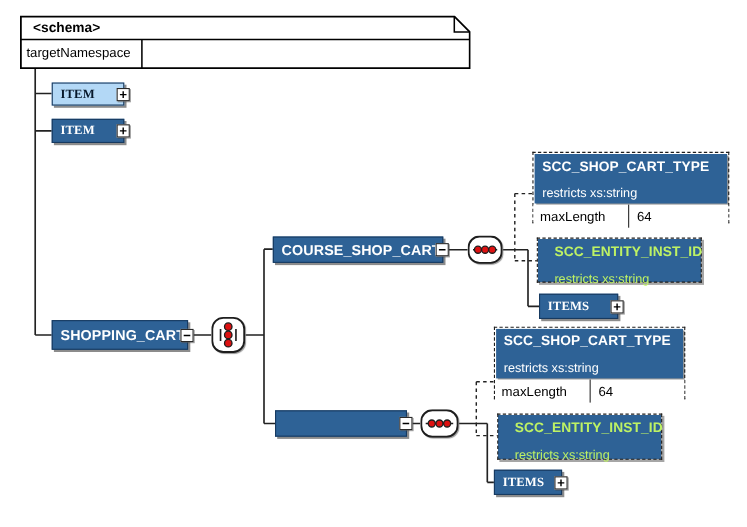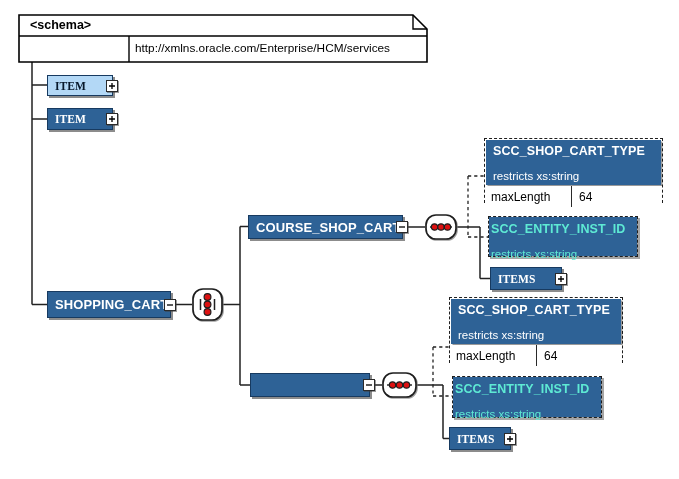--- a/index.html
+++ b/index.html
@@ -23,22 +23,22 @@
           box-shadow:1px 1px 0 rgba(60,60,60,.5);}
 
   
   .typebox{position:absolute;box-sizing:border-box;border:1.7px dashed #1e1e1e;
            background:#fff;background-clip:padding-box;}
   .typehead{margin:1px;background:var(--element-blue,#2e6296);color:#fff;
             padding:4px 0 3px 7px;box-shadow:1.5px 1.5px 0 rgba(0,0,0,.4);}
   .typetitle{font-weight:bold;font-size:12.5px;white-space:nowrap;letter-spacing:.1px;}
   .typesub{font-size:11.5px;margin-top:12px;white-space:nowrap;}
   .entitybox{position:absolute;box-sizing:border-box;border:1.7px dashed #1e1e1e;
-             background:var(--element-blue,#2e6296);background-clip:padding-box;color:#5eead4;
-             padding:5px 0 4px 2px;box-shadow:2px 2px 0 rgba(0,0,0,.35);}
+             background:var(--element-blue,#2e6296);background-clip:padding-box;color:#bef264;
+             padding:5px 0 4px 15px;box-shadow:2px 2px 0 rgba(0,0,0,.35);}
   .facetrow{display:flex;align-items:stretch;font-size:12px;color:#000000;height:21px;background:#fff;}
   .facetname{width:80px;padding-left:6px;border-right:1.3px solid #2a2a2a;display:flex;align-items:center;}
   .facetval{padding-left:7px;display:flex;align-items:center;text-align:right;}
 
   
   .schemabox{position:absolute;left:18px;top:14px;width:492px;height:49px;}
   .schemabox .txt{position:absolute;color:#000;white-space:nowrap;}
   .schema-title{left:12px;top:4px;font-weight:bold;font-size:12.5px;}
   .schema-cell1{left:6px;top:27px;font-size:12px;}
   .schema-cell2{left:117px;top:27px;font-size:11.8px;}
@@ -65,21 +65,21 @@
   </svg>
 
   <div class="schemabox">
     <svg width="410" height="49" viewBox="0 0 410 49">
       <path d="M1,1 H395 L409,15 V48 H1 Z" fill="#ffffff" stroke="#000" stroke-width="1.6"></path>
       <path d="M395,1 V15 H409" fill="none" stroke="#000" stroke-width="1.4"></path>
       <path d="M1,22 H409" stroke="#000" stroke-width="1.4"></path>
       <path d="M111,22 V48" stroke="#000" stroke-width="1.4"></path>
     </svg>
     <div class="txt schema-title">&lt;schema&gt;</div>
-    <div class="txt schema-cell2">http://xmlns.oracle.com/Enterprise/HCM/services</div>
+    <div class="txt schema-cell1">targetNamespace</div>
   </div>
 
   <div class="ebox light" style="left:47px;top:75px;width:66px;height:21px;">
     <span class="elabel fs11">ITEM</span>
     <span class="toggle">
       <svg width="8" height="8" viewBox="0 0 8 8">
           <path d="M1,4 H7 M4,1 V7" stroke="#000" stroke-width="1.3"></path>
         </svg>
     </span>
   </div>

